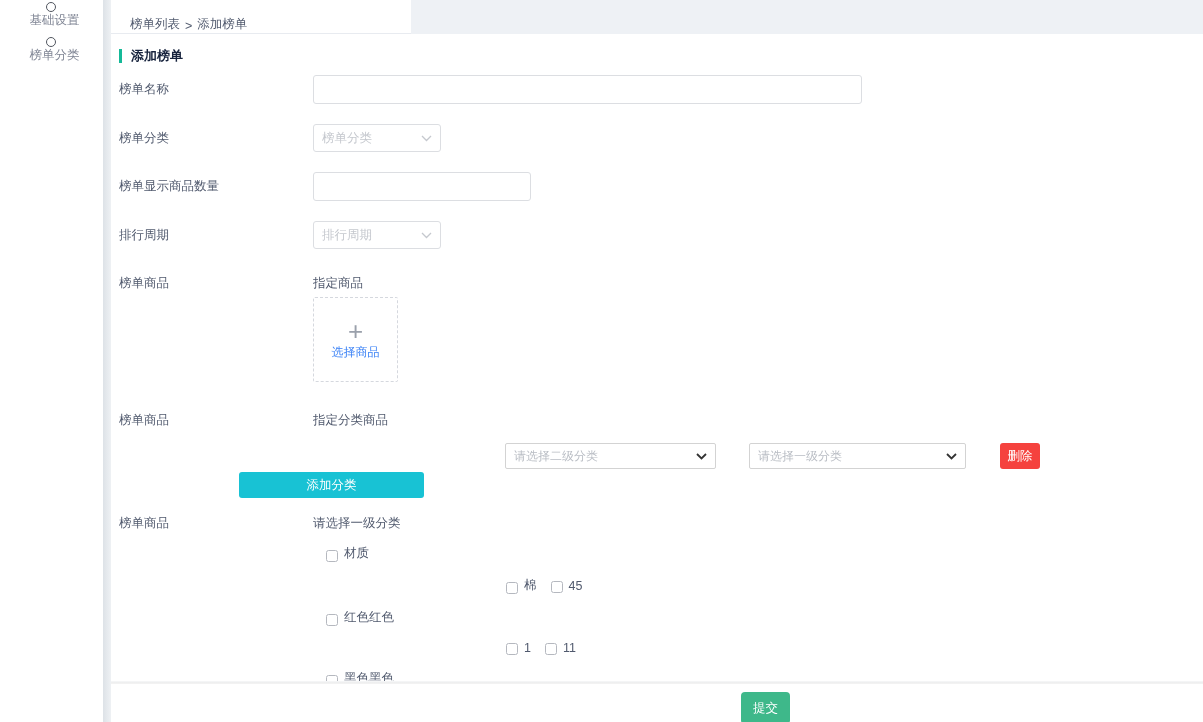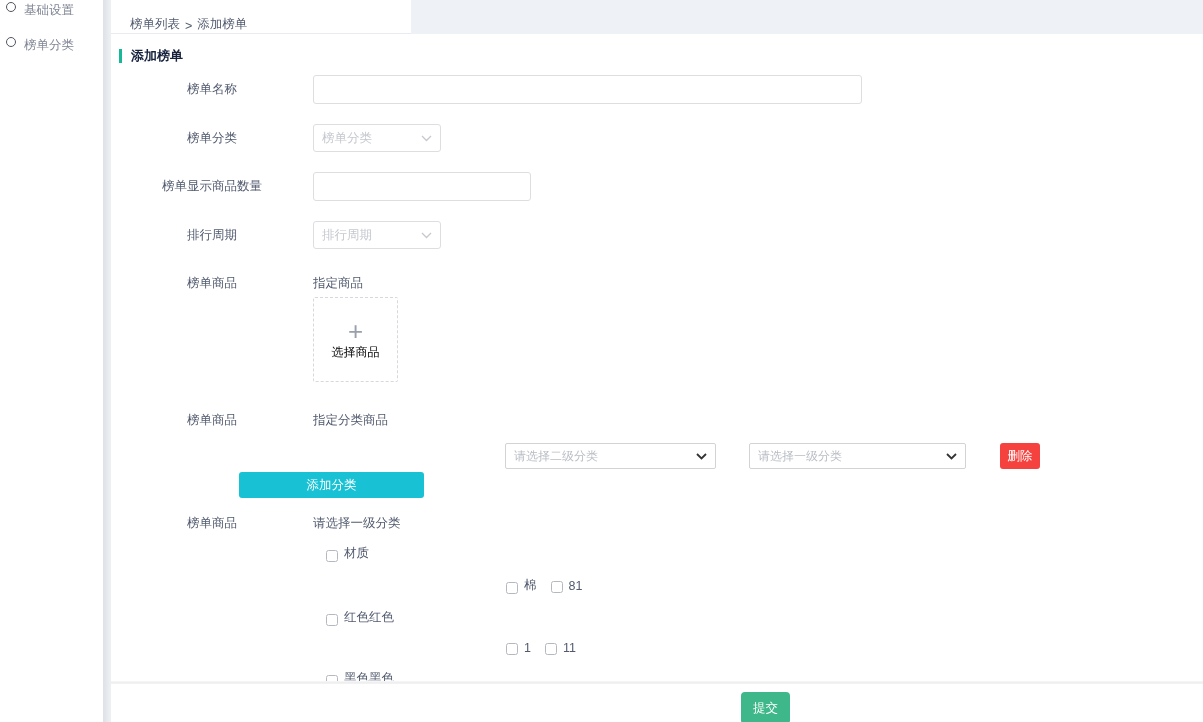--- a/index.html
+++ b/index.html
@@ -2,61 +2,61 @@
 <html><head>
 <meta charset="utf-8">
 <style>
   * { margin:0; padding:0; box-sizing:border-box; }
   html,body { width:1203px; height:722px; overflow:hidden; background:#fff;
     font-family:"Liberation Sans","DejaVu Sans",sans-serif; font-size:12.5px; color:#515a6e; }
   .layout { display:flex; width:1203px; height:722px; }
 
   
   .sidebar { width:103px; background:#fff; padding-top:2px; flex:none; }
-  .side-item { height:35px; display:flex; align-items:flex-start; padding-left:6px;
-    color:#808695; cursor:pointer; }
+  .side-item { height:35px; display:flex; align-items:center; padding-left:6px;
+    color:#808695; cursor:pointer;flex-direction:column; }
   .side-item .ring { width:10px; height:10px; border:1.6px solid #51565f; border-radius:50%;
     margin-right:8px; flex:none; }
   .side-item.active { background:#f2f3f5; color:#17233d; font-weight:bold; }
   .side-item.active .ring { border-color:#17233d; }
   .gutter { width:8px; flex:none; background:linear-gradient(90deg,#dde2e7,#eef1f4); }
 
   
   .main { flex:1; display:flex; flex-direction:column; position:relative; }
   .topbar { height:34px; background:#eef1f5; flex:none; }
   .crumb-card { width:300px; height:34px; background:#fff; border-bottom:1px solid #e8ebf0;
     display:flex; align-items:flex-end; padding-left:19px; }
   .crumb-card .sep { margin:0 5px; color:#515a6e; }
 
   .content { flex:1; background:#fff; padding-left:8px; overflow:hidden; }
   .section-header { display:flex; align-items:center; padding:13px 0 10px 0; }
   .section-bar { width:3px; height:14px; background:#15b998; margin-right:9px; flex:none; }
   .section-title { font-weight:bold; color:#17233d; font-size:13px; }
 
   .form-row { display:flex; align-items:center; margin-bottom:20px; }
   .form-row.top { align-items:flex-start; }
-  .flabel { width:186px; text-align:center; flex:none; margin-right:8px; color:#515a6e; }
+  .flabel { width:186px; text-align:left; flex:none; margin-right:8px; color:#515a6e; }
   .sublabel { color:#515a6e; }
 
   .txt-input { height:29px; border:1px solid #dcdee2; border-radius:3px; background:#fff;
     padding:0 8px; font-size:12.5px; color:#515a6e; outline:none; }
   .txt-input.wide { width:549px; }
   .txt-input.mid { width:218px; }
 
   .fake-select { width:128px; height:28px; border:1px solid #dcdee2; border-radius:3px;
     background:#fff; display:flex; align-items:center; justify-content:space-between;
     padding:0 8px; color:#c5c8ce; cursor:pointer; }
   .fake-select svg { flex:none; }
 
   
   .pick-box { width:85px; height:85px; border:1px dashed #d5d8de; border-radius:2px;
     margin-top:5px; display:flex; flex-direction:column; align-items:center;
     justify-content:center; cursor:pointer; background:#fff; }
   .pick-box .plus { font-size:26px; line-height:26px; color:#9aa0ab; font-weight:200; }
-  .pick-box .pick-label { margin-top:0; color:#000000; font-size:12px; }
+  .pick-box .pick-label { margin-top:0; color:#3b82f6; font-size:12px; }
 
   
   .cat-row { display:flex; align-items:center; margin-left:386px; margin-top:14px; }
   .native-select { height:26px; border:1px solid #d3d3d3; border-radius:2px; background:#fff;
     display:flex; align-items:center; justify-content:space-between; padding:0 8px;
     color:#b9bdc4; cursor:pointer; font-size:12px; }
   .native-select.s1 { width:217px; margin-right:34px; }
   .native-select.s2 { width:211px; margin-right:33px; }
   .btn { border:none; border-radius:3px; color:#fff; cursor:pointer; font-size:12.5px;
     font-family:inherit; }
@@ -191,21 +191,21 @@
             <span class="cb-text">材质</span>
           </span>
         </div>
         <div class="cb-row lvl2">
           <span class="cb-item">
             <span class="cb"></span>
             <span class="cb-text">棉</span>
           </span>
           <span class="cb-item">
             <span class="cb"></span>
-            <span class="cb-text">81</span>
+            <span class="cb-text">45</span>
           </span>
         </div>
 
         <div class="cb-row lvl1">
           <span class="cb-item">
             <span class="cb"></span>
             <span class="cb-text">红色红色</span>
           </span>
         </div>
         <div class="cb-row lvl2">

